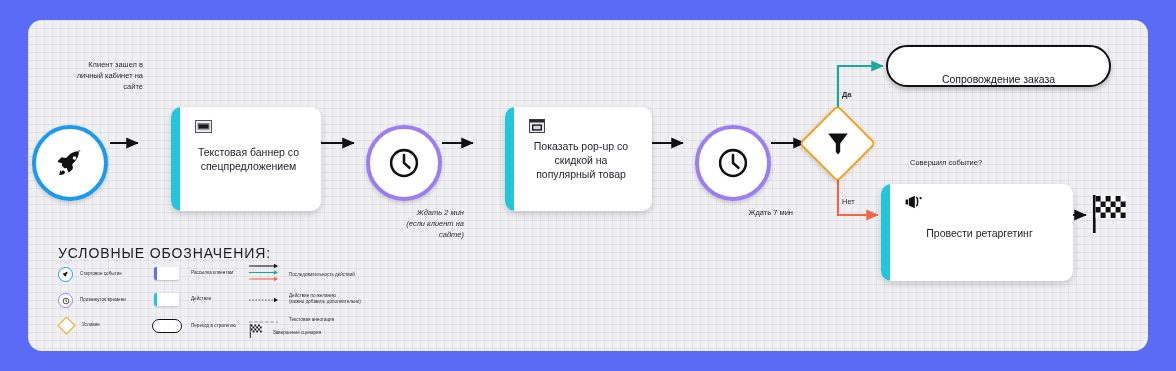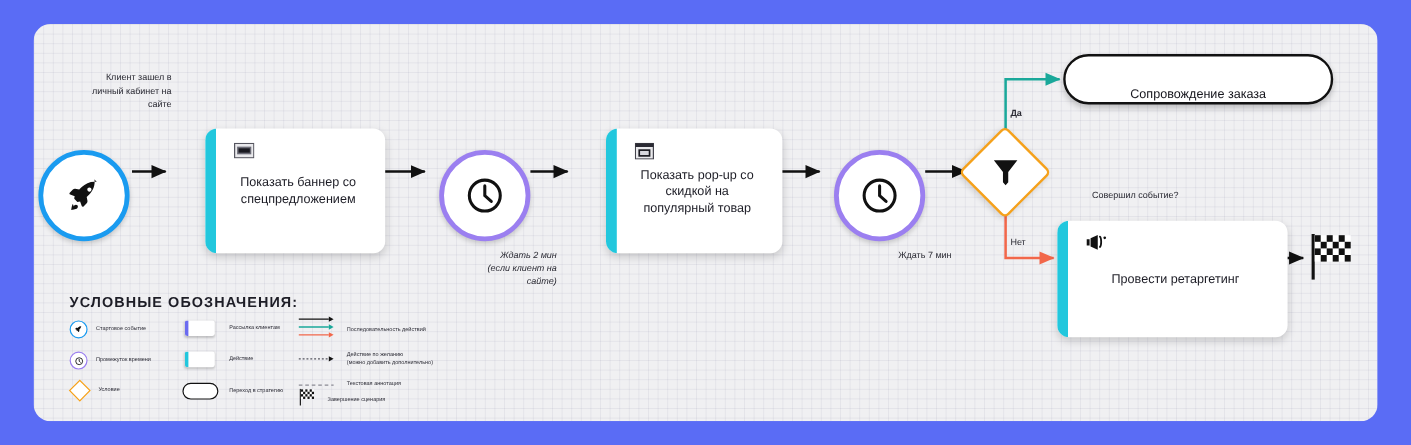--- a/index.html
+++ b/index.html
@@ -102,21 +102,21 @@
     position:absolute;font-size:7.5px;color:#2a2a33;
   }
   .cond-label{
     position:absolute;font-size:7.5px;color:#2a2a33;white-space:nowrap;
   }
 
   
   #legend{position:absolute;left:8px;top:225px;width:360px;height:100px;}
   #legend .ltitle{
     position:absolute;left:22px;top:0;
-    font-size:12px;font-weight:bold;letter-spacing:.9px;color:#1d1d26;text-align:center;
+    font-size:14px;font-weight:normal;letter-spacing:.9px;color:#1d1d26;text-align:center;
   }
   .lrow{position:absolute;display:flex;align-items:center;}
   .lg-label{font-size:4.6px;color:#2e2e38;line-height:1.35;white-space:pre-line;}
 
   .mini-ring{
     width:15px;height:15px;border-radius:50%;background:#fff;
     display:flex;align-items:center;justify-content:center;
     box-sizing:border-box;
   }
   .mini-dia{
@@ -183,21 +183,21 @@
 
   <div class="card" style="left:143px;top:87px;width:150px;height:104px;">
     <div class="accent"></div>
     <div class="cicon">
       <svg width="17" height="13" viewBox="0 0 17 13">
         <rect x="0.5" y="0.5" width="16" height="12" fill="#e9e9ec" stroke="#55555f"></rect>
         <rect x="2.6" y="3.2" width="11.8" height="6.4" fill="#6b6b76"></rect>
         <rect x="3.8" y="4.6" width="9.4" height="3.6" fill="#191920"></rect>
       </svg>
     </div>
-    <div class="ctext">Показать баннер со
+    <div class="ctext">Текстовая баннер со
 спецпредложением</div>
   </div>
 
   <div class="node ring" style="left:338px;top:105px;width:76px;height:76px;border:4px solid #9b7ff0;">
     <span>
       <svg width="36" height="36" viewBox="0 0 24 24" fill="none" stroke="#111" stroke-width="1.7">
         <circle cx="12" cy="12" r="8.6"></circle>
         <path d="M12 6.6 L12 12 L15.6 15.2" stroke-linecap="round"></path>
       </svg>
     </span>

